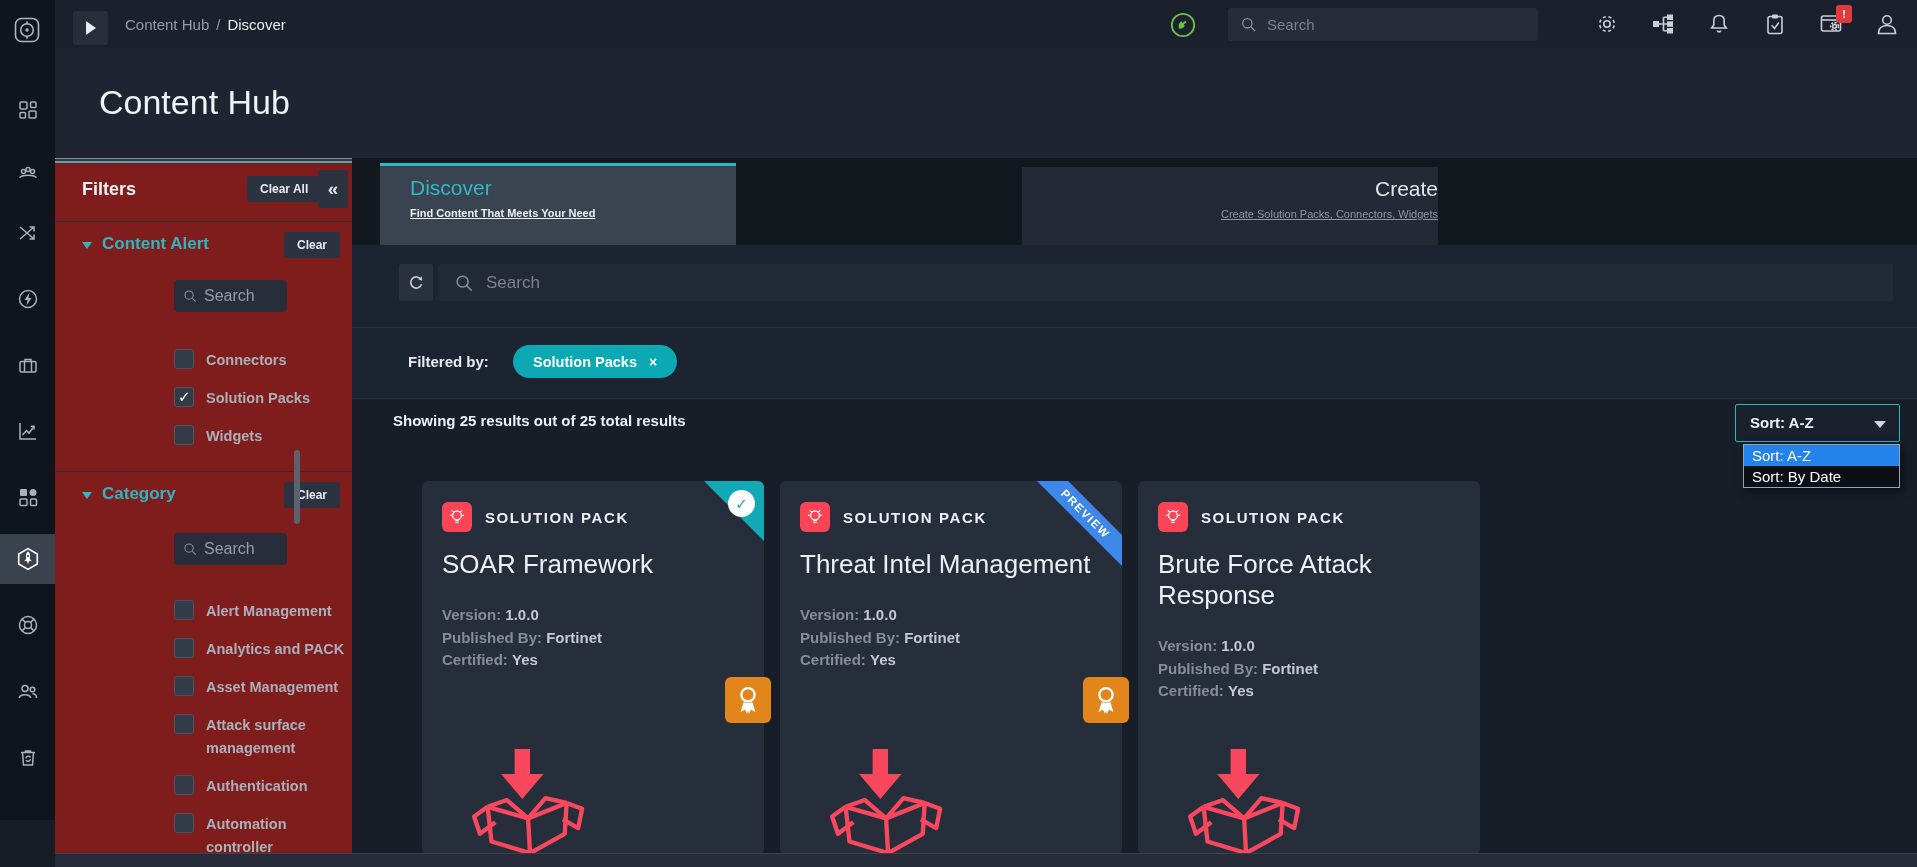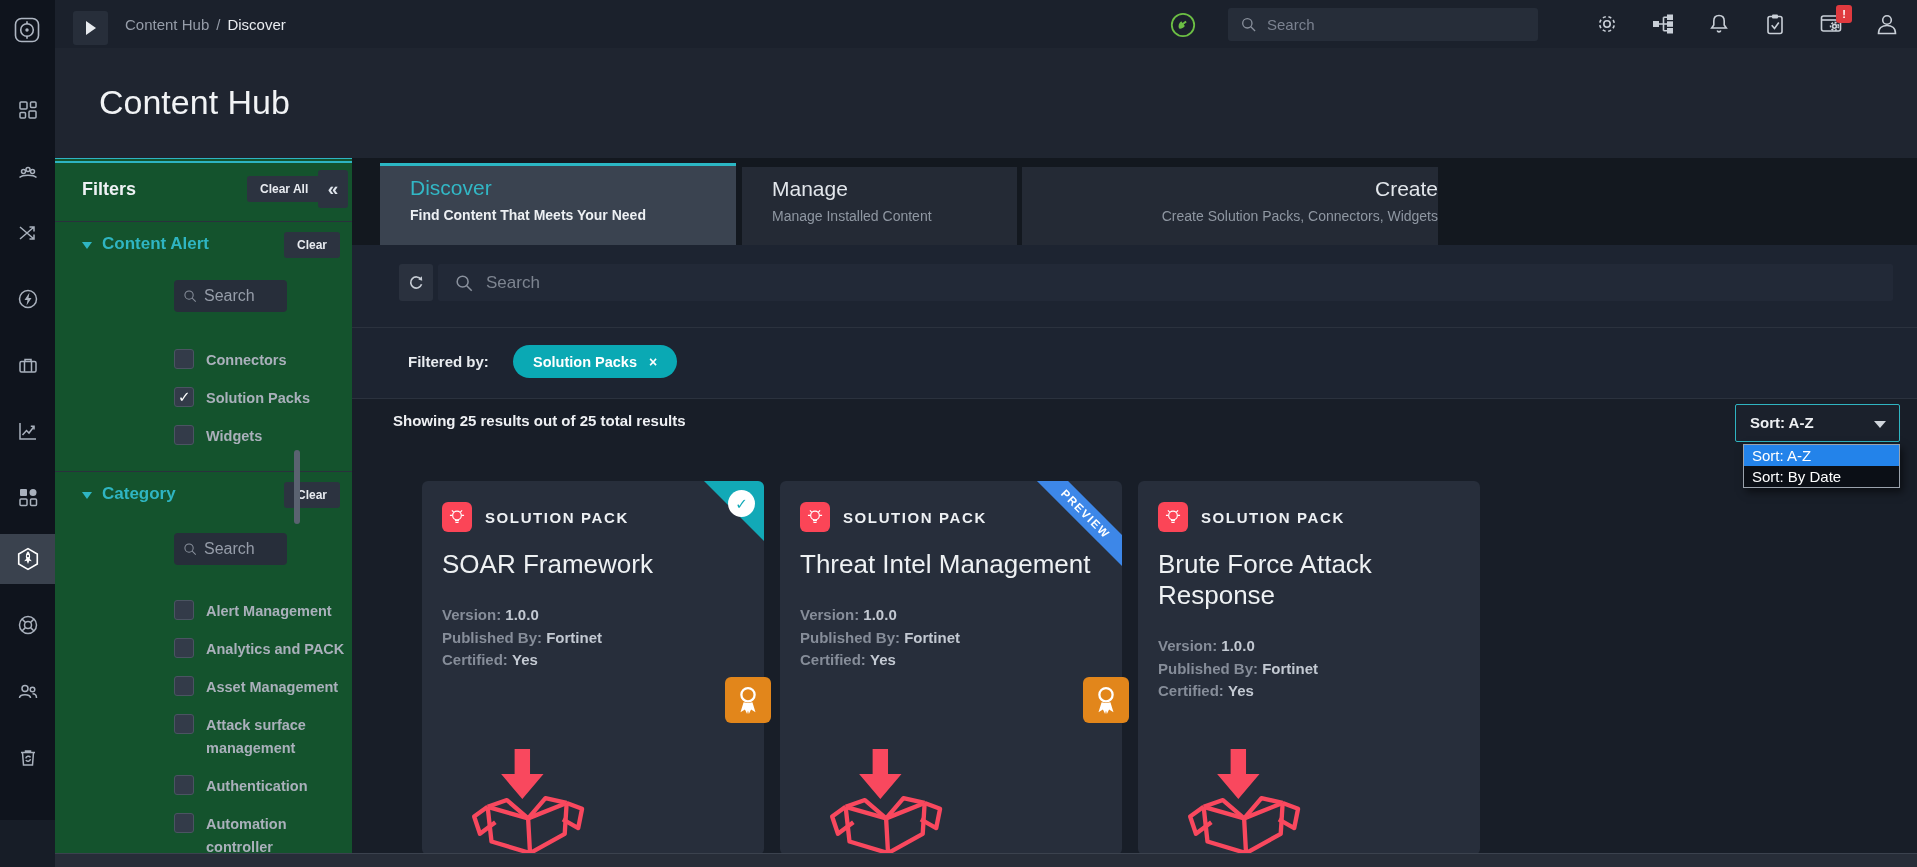--- a/index.html
+++ b/index.html
@@ -29,21 +29,21 @@
   .tb-icons { position:absolute; right:18px; top:0; height:48px; display:flex; align-items:center; gap:32px; }
   .tb-ic { position:relative; width:24px; height:24px; color:#c9cfd7; cursor:pointer; }
   .tb-ic svg { stroke:currentColor; fill:none; stroke-width:1.6; }
   .alert-badge { position:absolute; top:-7px; right:-9px; min-width:16px; height:18px; background:#e03a3f; color:#fff; border-radius:3px; font-size:11px; font-weight:bold; display:flex; align-items:center; justify-content:center; padding:0 4px; }
 
   
   .page-head { position:absolute; left:55px; top:48px; width:1862px; height:110px; background:#1f2530; }
   .page-head h1 { position:absolute; left:44px; top:0; line-height:108px; font-size:34px; font-weight:300; color:#f1f3f5; }
 
   
-  .fpanel { position:absolute; left:55px; top:158px; width:297px; height:709px; background:#14532d; overflow:hidden; border-top:1px solid #2db4c2; z-index:10; }
+  .fpanel { position:absolute; left:55px; top:158px; width:297px; height:709px; background:#7f1d1d; overflow:hidden; border-top:1px solid #2db4c2; z-index:10; }
   .fpanel::before { content:""; position:absolute; left:0; top:2px; width:100%; height:2px; background:#2db4c2; }
   .fp-head { position:relative; height:62px; }
   .fp-title { position:absolute; left:27px; top:20px; font-size:18px; font-weight:600; color:#eef1f4; }
   .btn-sm { background:#2c3340; border:none; border-radius:3px; color:#e8ebf0; font-size:12px; font-weight:bold; font-family:inherit; padding:6px 13px; cursor:pointer; }
   .fp-clearall { position:absolute; left:192px; top:17px; }
   .fp-collapse { position:absolute; right:4px; top:11px; width:30px; height:38px; background:#2c3340; border:none; border-radius:3px; color:#dfe5ec; font-size:19px; font-weight:bold; cursor:pointer; }
   .fp-div { height:1px; background:#2a313d; }
   .fp-sec-head { position:relative; height:48px; }
   .chev { position:absolute; left:27px; top:20px; width:0; height:0; border-top:7px solid #2fb5c2; border-left:5.5px solid transparent; border-right:5.5px solid transparent; }
   .fp-sec-label { position:absolute; left:47px; top:12px; font-size:17px; font-weight:600; color:#2fb5c2; }
@@ -61,21 +61,21 @@
   .fp-row .lbl { max-width:152px; font-size:14.5px; line-height:23px; font-weight:600; color:#aab0bb; overflow-wrap:anywhere; }
   .fp-scrollthumb { position:absolute; left:239px; top:291px; width:6px; height:74px; background:#5a6270; border-radius:3px; }
 
   
   .content { position:absolute; left:352px; top:158px; width:1565px; height:709px; background:#1d2431; }
   .tabrow { position:absolute; left:0; top:0; width:1565px; height:87px; background:#13181f; }
   .tab { position:absolute; top:9px; height:78px; background:#242a35; padding:10px 0 0 30px; cursor:pointer; }
   .tab.active { top:5px; height:82px; background:#3a4350; border-top:3px solid #2bb7c4; }
   .tab-title { font-size:21px; color:#e2e6eb; font-weight:500; }
   .tab.active .tab-title { color:#32b7c5; }
-  .tab-sub { margin-top:7px; font-size:14px; color:#8f97a2; }
+  .tab-sub { margin-top:7px; font-size:11px; color:#8f97a2;text-decoration:underline; }
   .tab.active .tab-sub { color:#edf0f3; font-weight:600; }
   .tab-discover { left:28px; width:356px; }
   .tab-manage { left:390px; width:275px; }
   .tab-create { left:670px; width:416px;text-align:right; }
 
   .refresh-btn { position:absolute; left:47px; top:106px; width:34px; height:37px; background:#2a313e; border:none; border-radius:3px; color:#c6ccd4; cursor:pointer; display:flex; align-items:center; justify-content:center; }
   .refresh-btn svg { stroke:currentColor; fill:none; stroke-width:1.8; }
   .main-search { position:absolute; left:86px; top:106px; width:1455px; height:37px; background:#222937; border-radius:2px; display:flex; align-items:center; gap:12px; padding:0 16px; }
   .main-search svg { stroke:#8a919d; fill:none; stroke-width:1.7; flex:0 0 auto; }
   .main-search input { width:100%; background:transparent; border:none; outline:none; color:#dfe3e9; font-size:17px; font-family:inherit; }
@@ -360,24 +360,20 @@
 
     </div>
     <div class="fp-scrollthumb"></div>
   </div>
 
   <div class="content">
     <div class="tabrow">
       <div class="tab tab-discover active">
         <div class="tab-title">Discover</div>
         <div class="tab-sub">Find Content That Meets Your Need</div>
-      </div>
-      <div class="tab tab-manage">
-        <div class="tab-title">Manage</div>
-        <div class="tab-sub">Manage Installed Content</div>
       </div>
       <div class="tab tab-create">
         <div class="tab-title">Create</div>
         <div class="tab-sub">Create Solution Packs, Connectors, Widgets</div>
       </div>
     </div>
 
     <button class="refresh-btn">
       <svg width="18" height="18" viewBox="0 0 20 20">
         <path d="M15.5,6 A6.2,6.2 0 1 0 16.2,11.5"></path>

